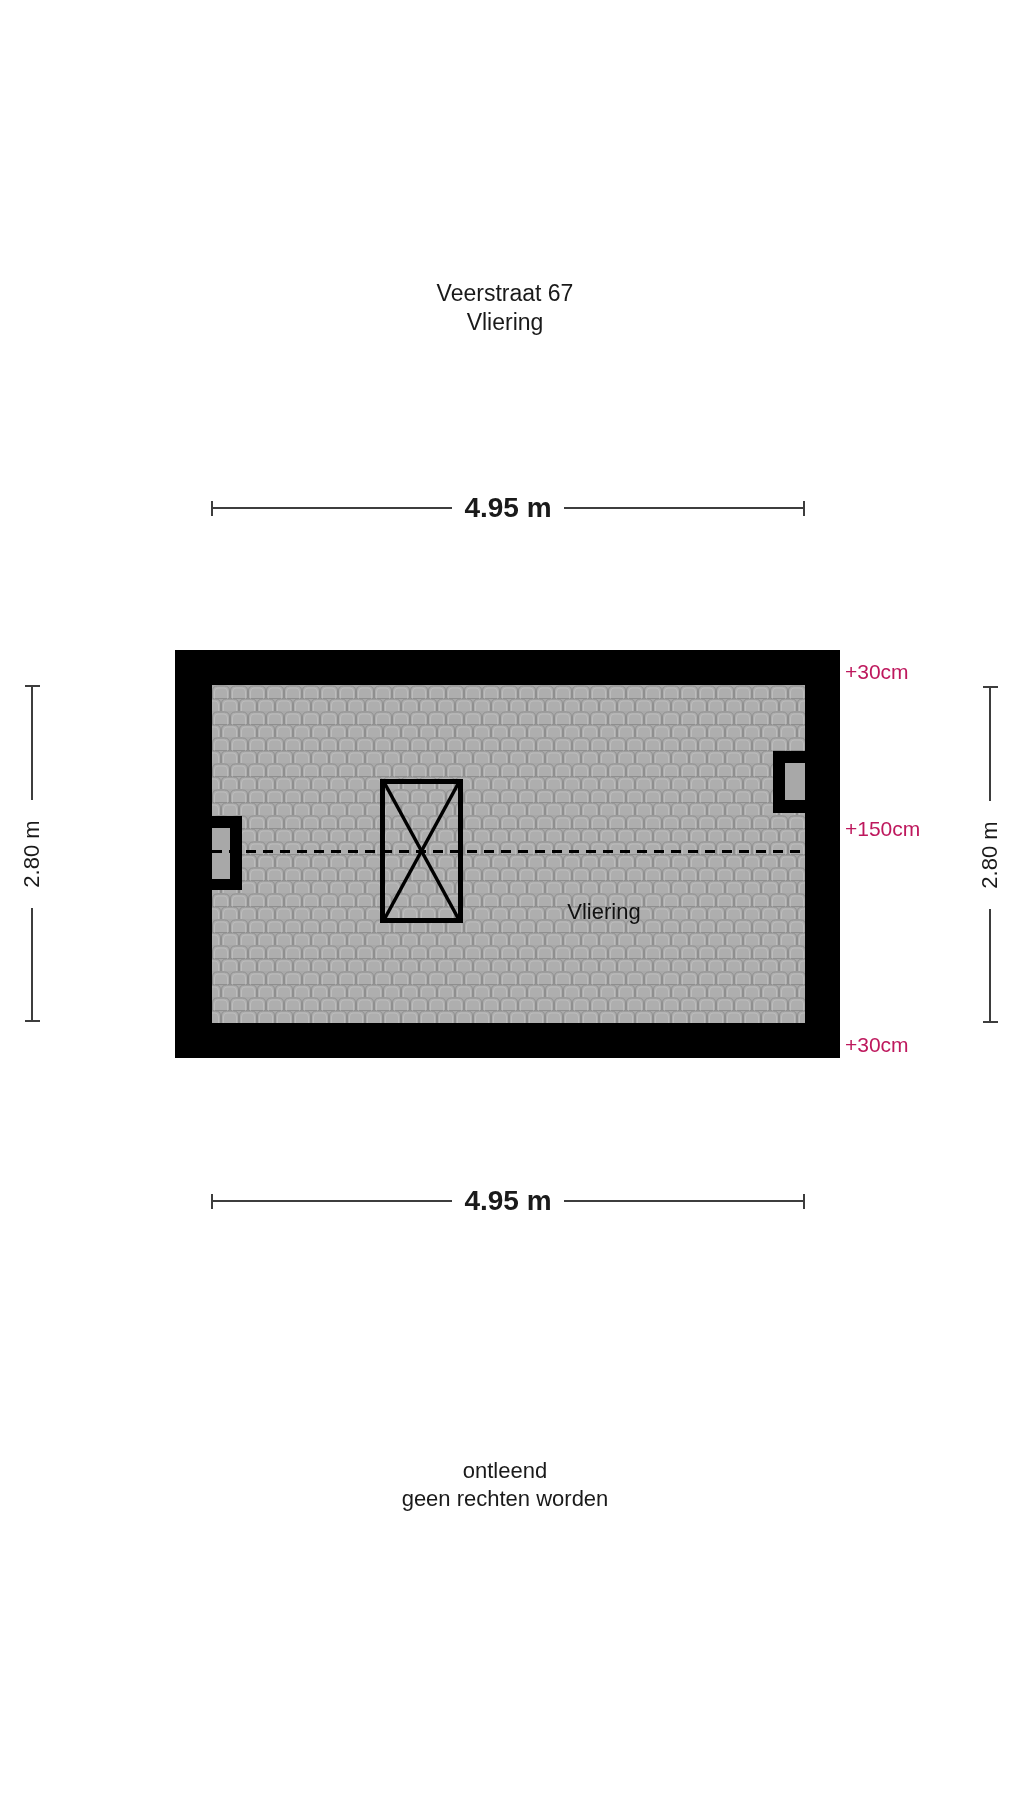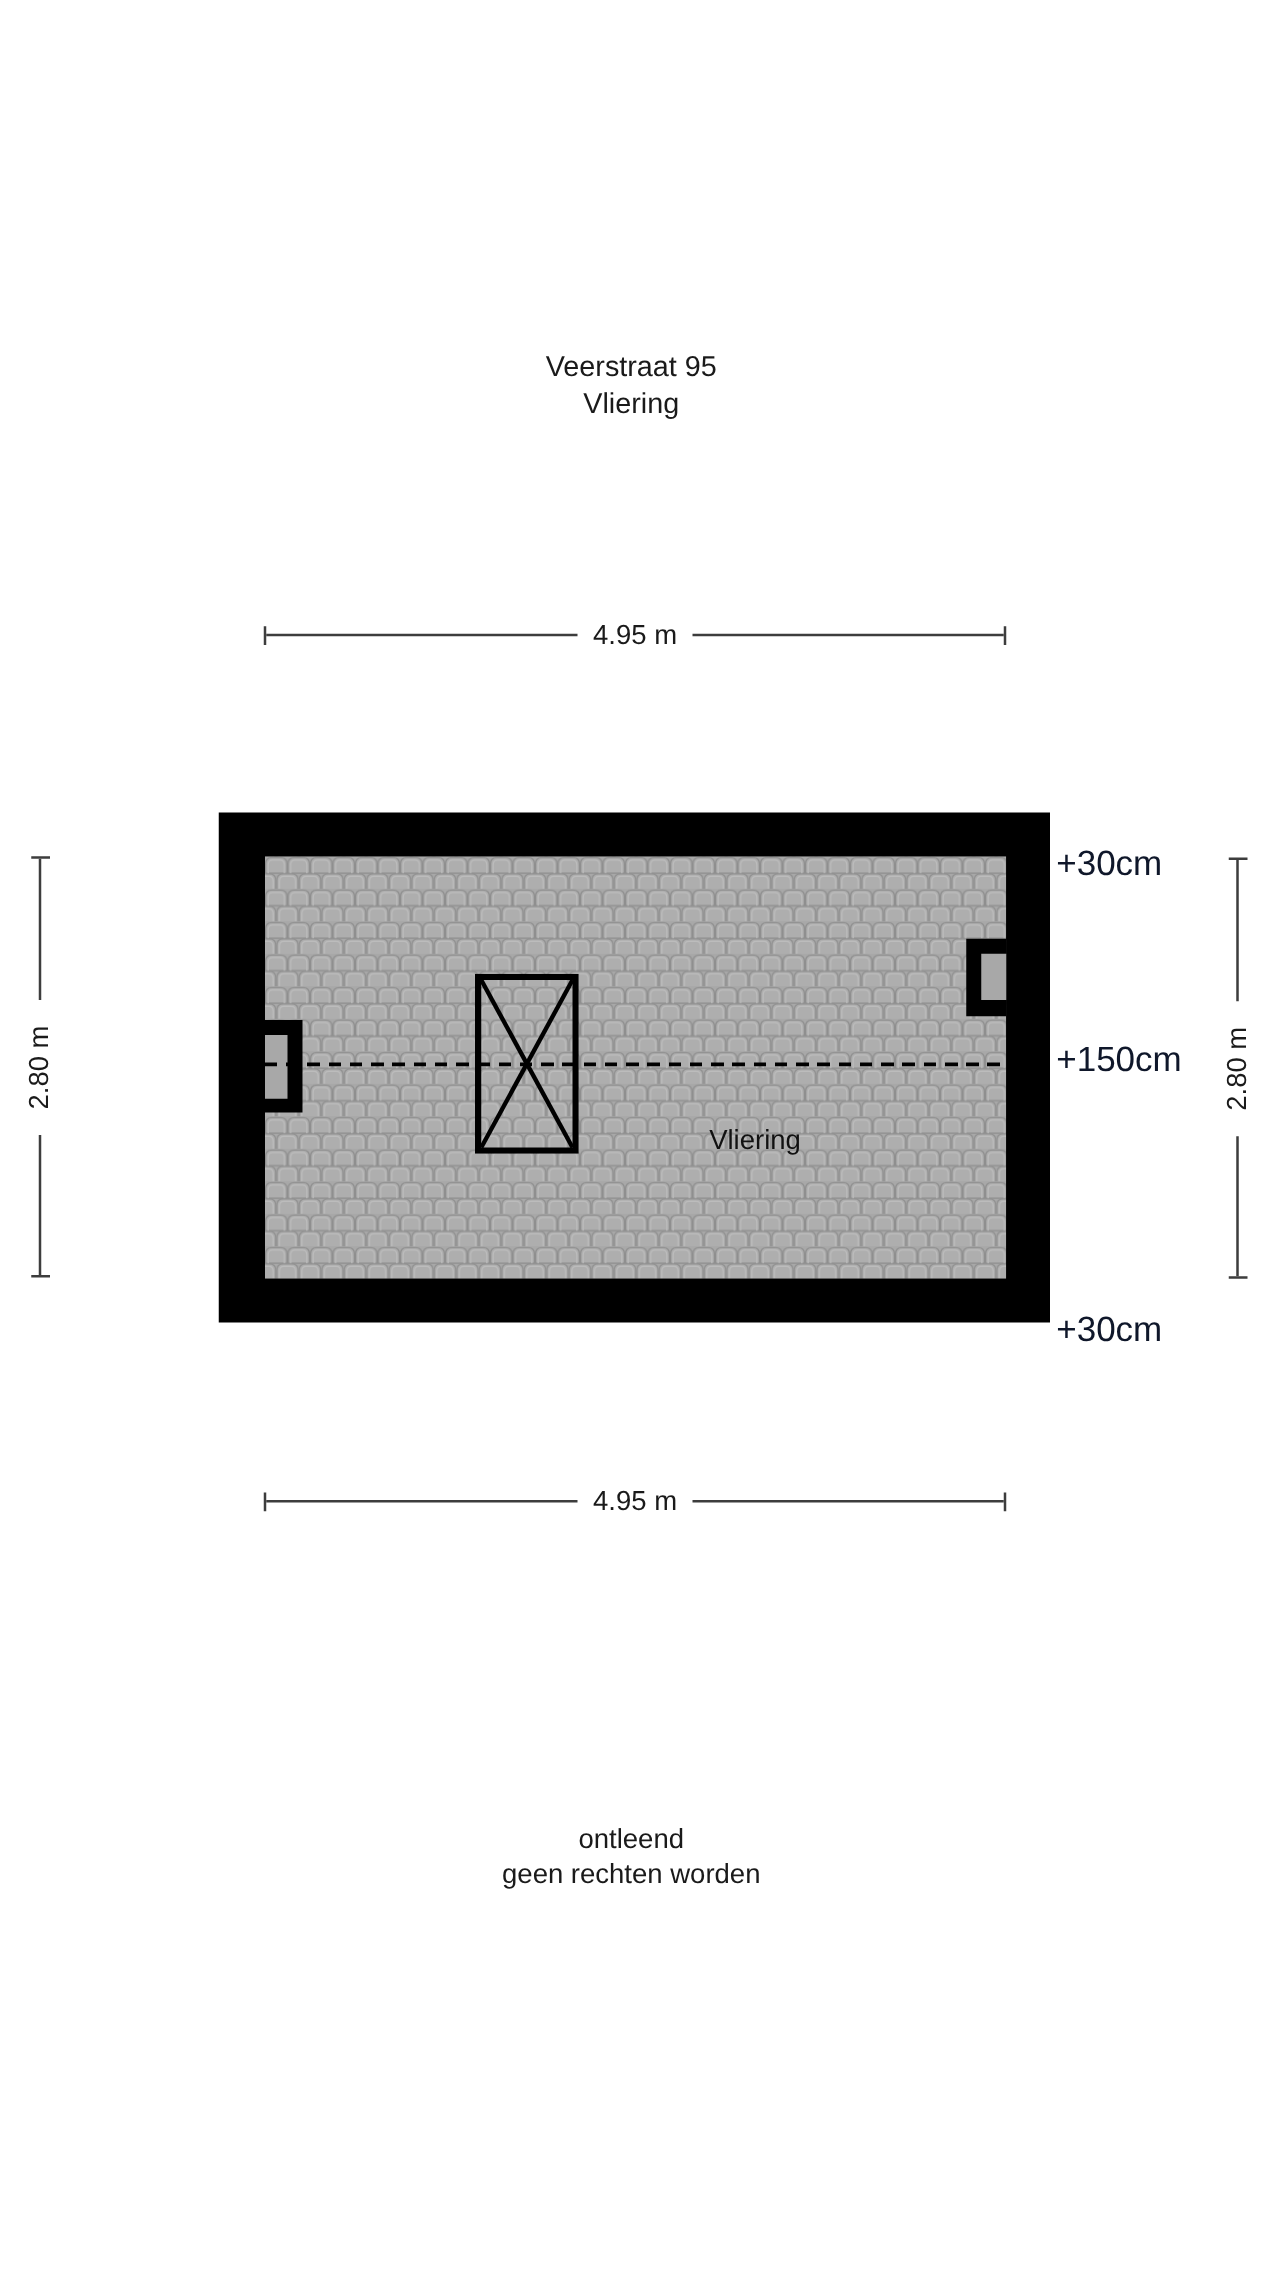--- a/index.html
+++ b/index.html
@@ -10,21 +10,21 @@
   .abs{position:absolute;}
   
   .title-block{left:5px;top:279px;width:1000px;text-align:center;
     font-size:23px;line-height:29px;color:#1a1a1a;}
   .disclaimer{left:5px;top:1457px;width:1000px;text-align:center;
     font-size:22px;line-height:28px;color:#1a1a1a;}
   
   .hdim{display:flex;align-items:center;height:16px;color:#2e2e2e;}
   .hdim .vtick{width:2px;height:15px;background:#3d3d3d;}
   .hdim .hseg{flex:1;height:2px;background:#3d3d3d;}
-  .hdim .dimtext{padding:0 12px;font-size:22px;white-space:nowrap;color:#1a1a1a;}
+  .hdim .dimtext{padding:0 12px;font-size:28px;white-space:nowrap;color:#1a1a1a;font-weight:bold;}
   .hdim-top{left:211px;top:500px;width:594px;}
   .hdim-bottom{left:211px;top:1193px;width:594px;}
   
   .vdim{display:flex;flex-direction:column;align-items:center;width:32px;}
   .vdim .htick{height:2px;width:15px;background:#3d3d3d;}
   .vdim .vseg{flex:1;width:2px;background:#3d3d3d;}
   .vdim .vtext{height:108px;display:flex;align-items:center;justify-content:center;}
   .vdim .vtext span{transform:rotate(-90deg);white-space:nowrap;font-size:22px;color:#1a1a1a;}
   .vdim-left{left:16px;top:685px;height:337px;}
   .vdim-right{left:974px;top:686px;height:337px;}
@@ -35,32 +35,32 @@
   .notch-left{left:37px;top:166px;width:30px;height:74px;}
   .notch-left .notch-hole{position:absolute;left:0;top:12px;width:18px;height:51px;background:#a8a8a8;}
   .notch-right{left:598px;top:101px;width:32px;height:62px;}
   .notch-right .notch-hole{position:absolute;right:0;top:12px;width:20px;height:37px;background:#a8a8a8;}
   .xbox{position:absolute;left:205px;top:129px;}
   .dashline{position:absolute;left:37px;top:200px;width:593px;height:3px;
     background:repeating-linear-gradient(90deg,#000 0 10px,transparent 10px 17px);}
   .room-label{position:absolute;left:429px;top:262px;transform:translate(-50%,-50%);
     font-size:22px;color:#111;}
   
-  .elev{left:845px;transform:translateY(-50%);font-size:28px;white-space:nowrap;color:#0f172a;margin-top:19px;}
+  .elev{left:845px;transform:translateY(-50%);font-size:21px;white-space:nowrap;color:#be185d;}
   .elev-top{top:672px;}
   .elev-mid{top:829px;}
   .elev-bottom{top:1045px;}
 </style>
 </head>
 <body>
 
 <div class="canvas">
 
   <div class="abs title-block">
-    <div>Veerstraat 95</div>
+    <div>Veerstraat 67</div>
     <div>Vliering</div>
   </div>
 
   <div class="abs hdim hdim-top">
     <span class="vtick"></span>
     <span class="hseg"></span>
     <span class="dimtext">4.95 m</span>
     <span class="hseg"></span>
     <span class="vtick"></span>
   </div>

